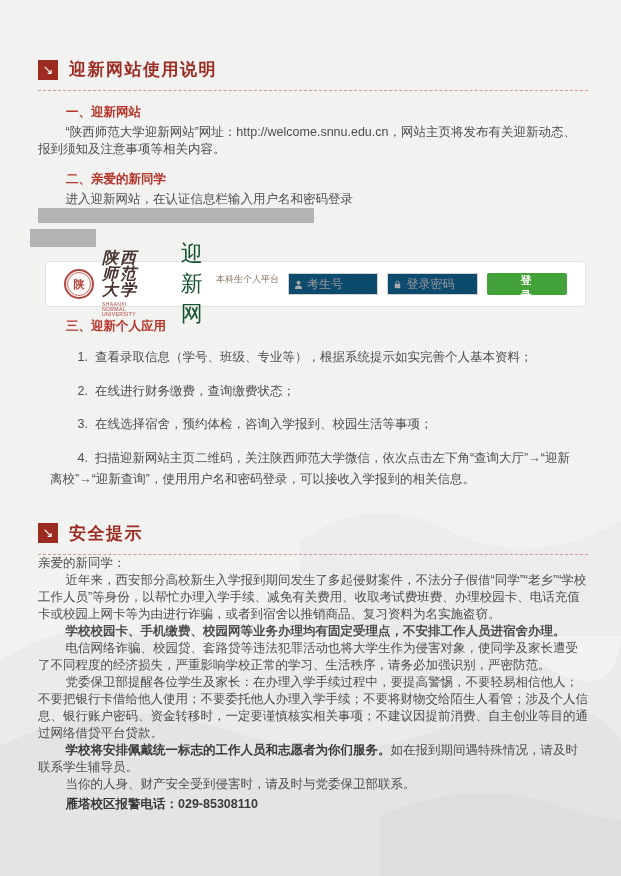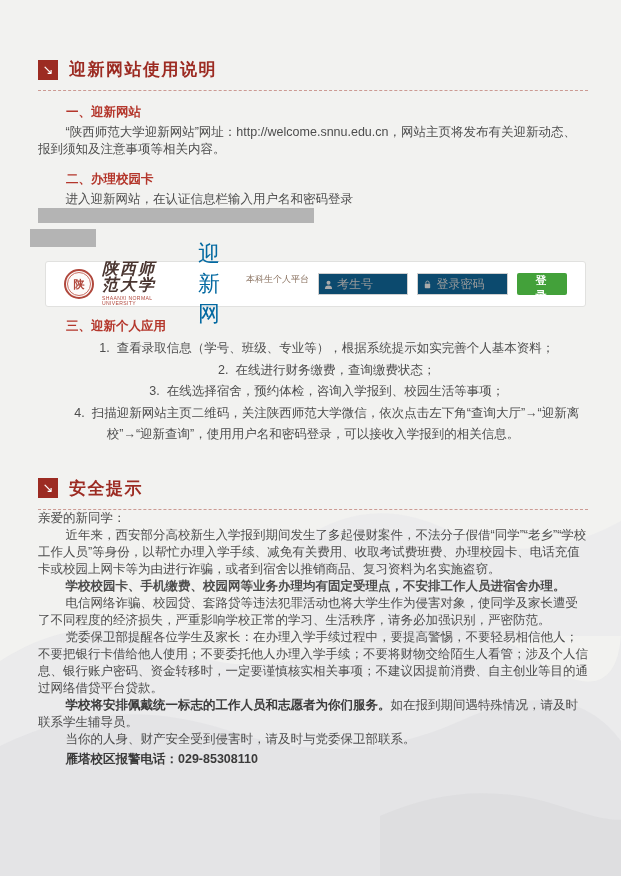--- a/index.html
+++ b/index.html
@@ -30,31 +30,31 @@
     border-radius:3px;display:flex;align-items:center;padding:0 18px;box-sizing:border-box;}
   .seal{width:30px;height:30px;border-radius:50%;border:2px solid #b0473c;background:#fdfbfa;
     display:flex;align-items:center;justify-content:center;box-sizing:border-box;flex:0 0 30px;}
   .seal-inner{width:22px;height:22px;border-radius:50%;border:1px solid #c96f63;
     display:flex;align-items:center;justify-content:center;font-size:11px;color:#b0473c;
     font-family:"Liberation Serif","DejaVu Serif",serif;font-weight:bold;}
   .uni{margin-left:8px;display:flex;flex-direction:column;line-height:1;}
   .uni-cn{font-family:"Liberation Serif","DejaVu Serif",serif;font-weight:bold;font-style:italic;
     font-size:16px;color:#4a3631;letter-spacing:2px;}
   .uni-en{font-size:6px;color:#b0473c;letter-spacing:0.4px;margin-top:2px;transform:scale(.85);transform-origin:left;}
-  .site-name{margin-left:32px;font-size:22px;color:#0369a1;letter-spacing:5px;
+  .site-name{margin-left:32px;font-size:22px;color:#14532d;letter-spacing:5px;
     font-family:"Liberation Serif","DejaVu Serif",serif;}
   .login-area{margin-left:auto;display:flex;gap:9px;}
   .platform-label{font-size:9px;color:#8a7260;white-space:nowrap;}
   .field{width:84px;height:20px;border:1px solid #cfcfcf;background:#0c4a6e;display:flex;align-items:center;
     padding:0 5px;gap:4px;font-size:12px;color:#9b9b9b;box-sizing:content-box;}
   .field svg{flex:0 0 auto;}
-  .login-btn{height:22px;padding:0 13px;background:#43a13a;color:#fff;font-size:11px;font-weight:bold;
+  .login-btn{height:22px;padding:0 28px;background:#43a13a;color:#fff;font-size:11px;font-weight:bold;
     border:none;border-radius:2px;letter-spacing:2px;cursor:pointer;}
 
-  .list-item{margin:0;font-size:12.5px;line-height:21.5px;text-indent:2.2em;text-align:center;}
+  .list-item{margin:12px;font-size:12.5px;line-height:21.5px;text-indent:2.2em;}
   .list-item .num{margin-right:7px;}
 
   .safety{margin-top:31px;}
   .salutation{margin-top:13px;}
   .hotline{margin:0;font-size:12.5px;line-height:22px;text-indent:2.2em;font-weight:bold;color:#3a3a3a;}
 </style>
 </head>
 <body>
 
 <div class="page">
@@ -69,21 +69,21 @@
   <div class="content">
 
     <div class="sec-head">
       <div class="sec-icon">↘</div>
       <div class="sec-title">迎新网站使用说明</div>
     </div>
 
     <div class="subhead">一、迎新网站</div>
     <p class="body">“陕西师范大学迎新网站”网址：http://welcome.snnu.edu.cn，网站主页将发布有关迎新动态、报到须知及注意事项等相关内容。</p>
 
-    <div class="subhead">二、办理校园卡</div>
+    <div class="subhead">二、亲爱的新同学</div>
     <p class="body">
       <span>进入迎新网站，在认证信息栏输入用户名和密码登录</span><span class="redact-inline"></span>
     </p>
     <div class="redact-block"></div>
 
     <div class="banner">
       <div class="seal">
         <div class="seal-inner">陕</div>
       </div>
       <div class="uni">

